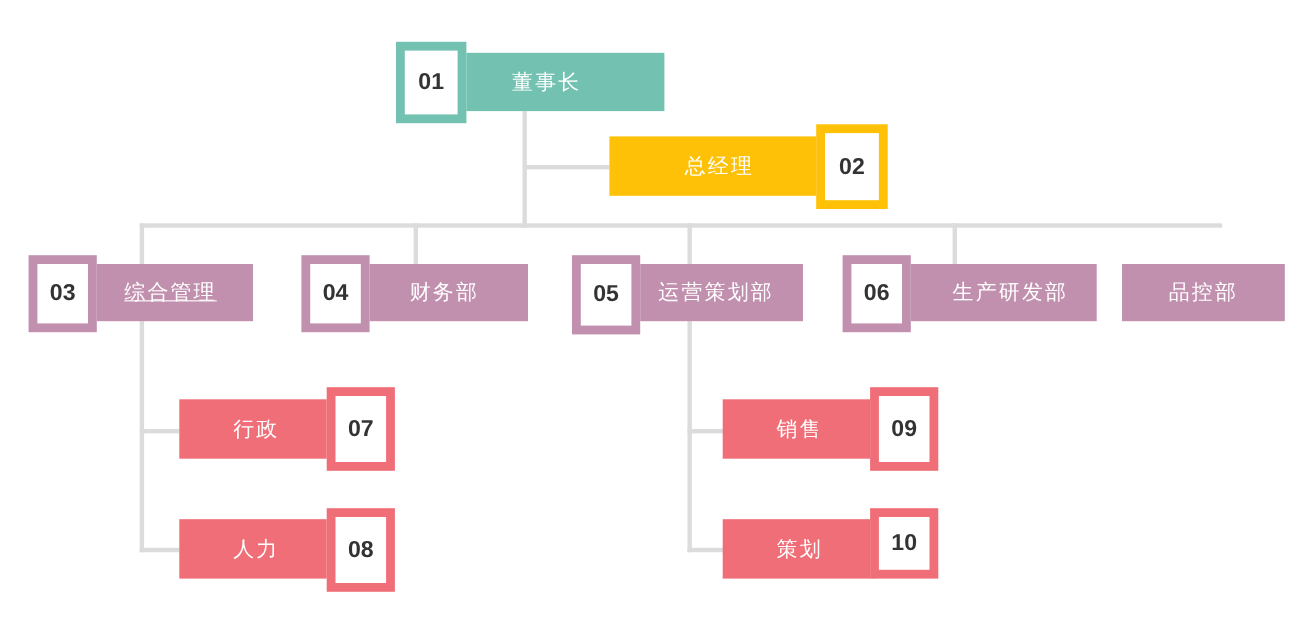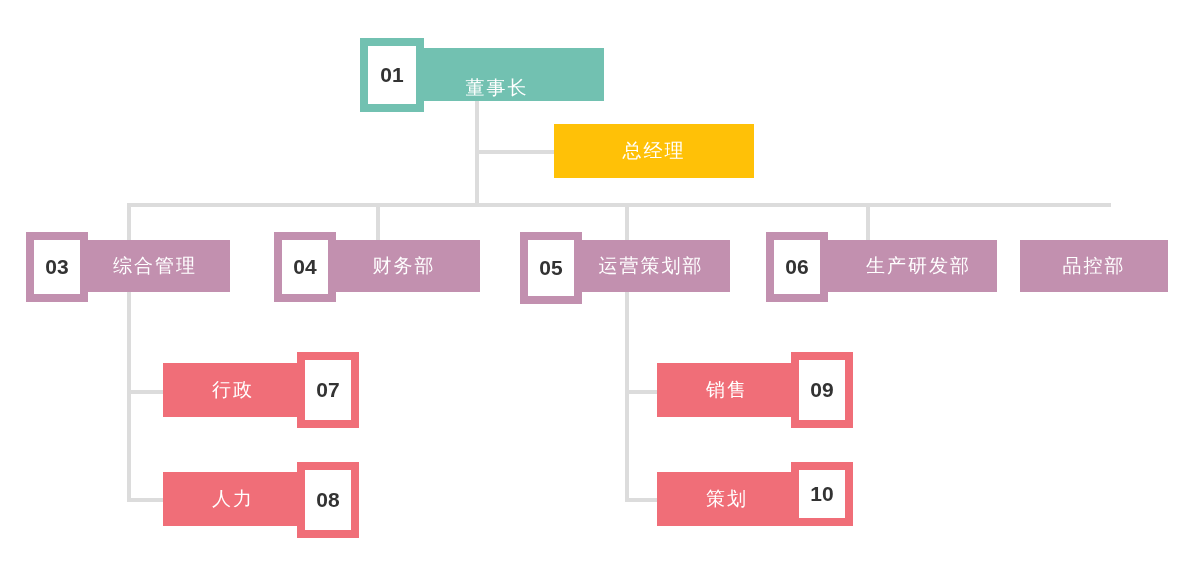--- a/index.html
+++ b/index.html
@@ -5,21 +5,21 @@
   html,body{margin:0;padding:0;background:#ffffff;}
   body{font-family:"Liberation Sans","DejaVu Sans",sans-serif;}
   #canvas{position:relative;width:1192px;height:572px;background:#ffffff;overflow:hidden;}
 
   
   .line{position:absolute;background:#dcdcdc;z-index:1;}
 
   
   .bar{position:absolute;z-index:2;display:flex;align-items:center;justify-content:center;
        color:#ffffff;font-size:19px;letter-spacing:2px;}
-  .bar.teal{background:#72c1b1;align-items:flex-end;}
+  .bar.teal{background:#72c1b1;}
   .bar.yellow{background:#ffc107;}
   .bar.mauve{background:#c290af;}
   .bar.red{background:#f06e78;}
 
   
   .numbox{position:absolute;z-index:3;background:#ffffff;display:flex;align-items:center;justify-content:center;
           font-size:21px;font-weight:bold;color:#333333;box-sizing:border-box;}
   .numbox.teal{border:8px solid #72c1b1;}
   .numbox.yellow{border:8px solid #ffc107;}
   .numbox.mauve{border:8px solid #c290af;}
@@ -45,22 +45,25 @@
   <div class="bar teal" style="left:390px;top:48px;width:214px;height:53px;">
     <span>董事长</span>
   </div>
   <div class="numbox teal" style="left:360px;top:38px;width:64px;height:74px;">
     <span>01</span>
   </div>
 
   <div class="bar yellow" style="left:554px;top:124px;width:200px;height:54px;">
     <span>总经理</span>
   </div>
+  <div class="numbox yellow" style="left:742px;top:113px;width:65px;height:77px;">
+    <span>02</span>
+  </div>
 
-  <div class="bar mauve" style="left:80px;top:240px;width:150px;height:52px;">
+  <div class="bar mauve" style="left:80px;top:240px;width:150px;height:52px;text-decoration:underline;">
     <span>综合管理</span>
   </div>
   <div class="numbox mauve" style="left:26px;top:232px;width:62px;height:70px;">
     <span>03</span>
   </div>
 
   <div class="bar mauve" style="left:328px;top:240px;width:152px;height:52px;">
     <span>财务部</span>
   </div>
   <div class="numbox mauve" style="left:274px;top:232px;width:62px;height:70px;">

